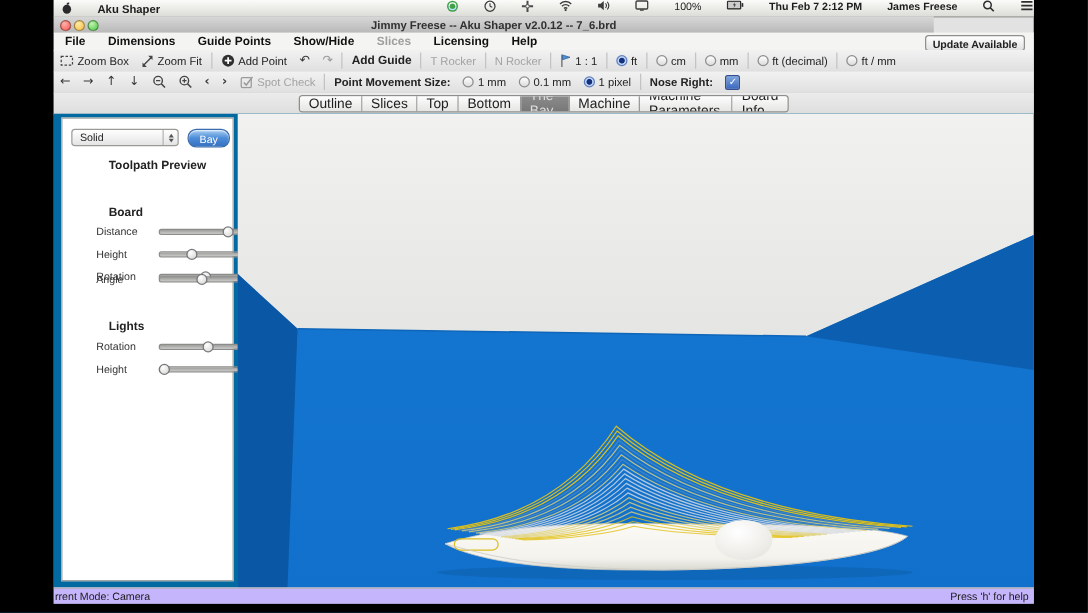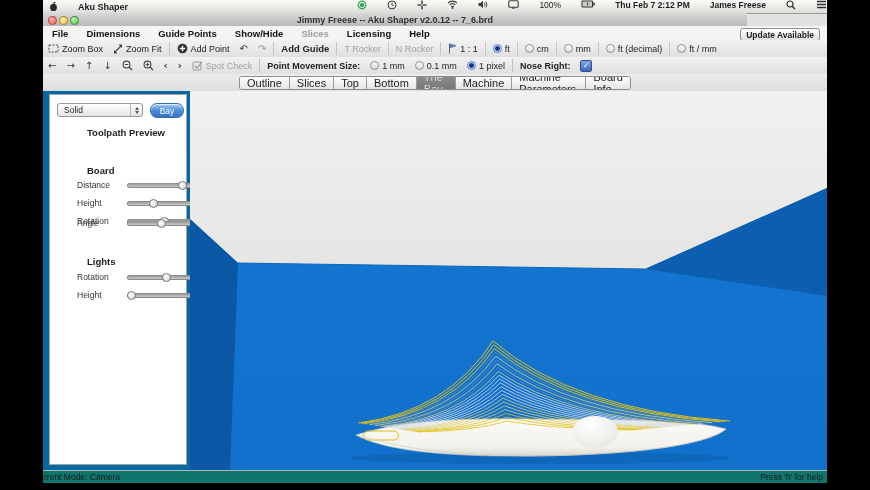--- a/index.html
+++ b/index.html
@@ -68,21 +68,21 @@
   .slrow .lab{width:50px;font-size:8.5px;color:#333;}
   .track{position:relative;flex:1;height:3px;background:linear-gradient(#9d9d9b,#c9c9c7);border-radius:2px;border:0.5px solid #8c8c8a;}
   .thumb{position:absolute;top:50%;width:9px;height:9px;margin:-4.5px 0 0 -4.5px;border-radius:50%;
     background:radial-gradient(circle at 35% 30%,#ffffff,#d2d2d0);border:0.5px solid #77777a;box-sizing:border-box;}
   .scrollmark{position:absolute;left:146px;top:2px;width:6px;display:flex;flex-direction:column;gap:1px;align-items:center;}
   .scrollmark i{width:0;height:0;border-left:2.5px solid transparent;border-right:2.5px solid transparent;}
   .scrollmark .up{border-bottom:3px solid #8a8a88;}
   .scrollmark .dn{border-top:3px solid #8a8a88;}
   .viewport{position:absolute;left:147px;top:0;width:637px;height:379px;}
   
-  .statusbar{position:absolute;left:0;top:470px;width:784px;height:12px;background:#0f766e;border-top:1px solid #b3b3b1;
+  .statusbar{position:absolute;left:0;top:470px;width:784px;height:12px;background:#c4b5fd;border-top:1px solid #b3b3b1;
     font-size:8.5px;color:#1a1a1a;}
   .statusbar .l{position:absolute;left:1px;top:1px;}
   .statusbar .c{position:absolute;left:0;right:0;top:1px;text-align:center;}
   .statusbar .r{position:absolute;right:4px;top:1px;}
 </style>
 </head>
 <body>
 
 <div class="screen">
 

